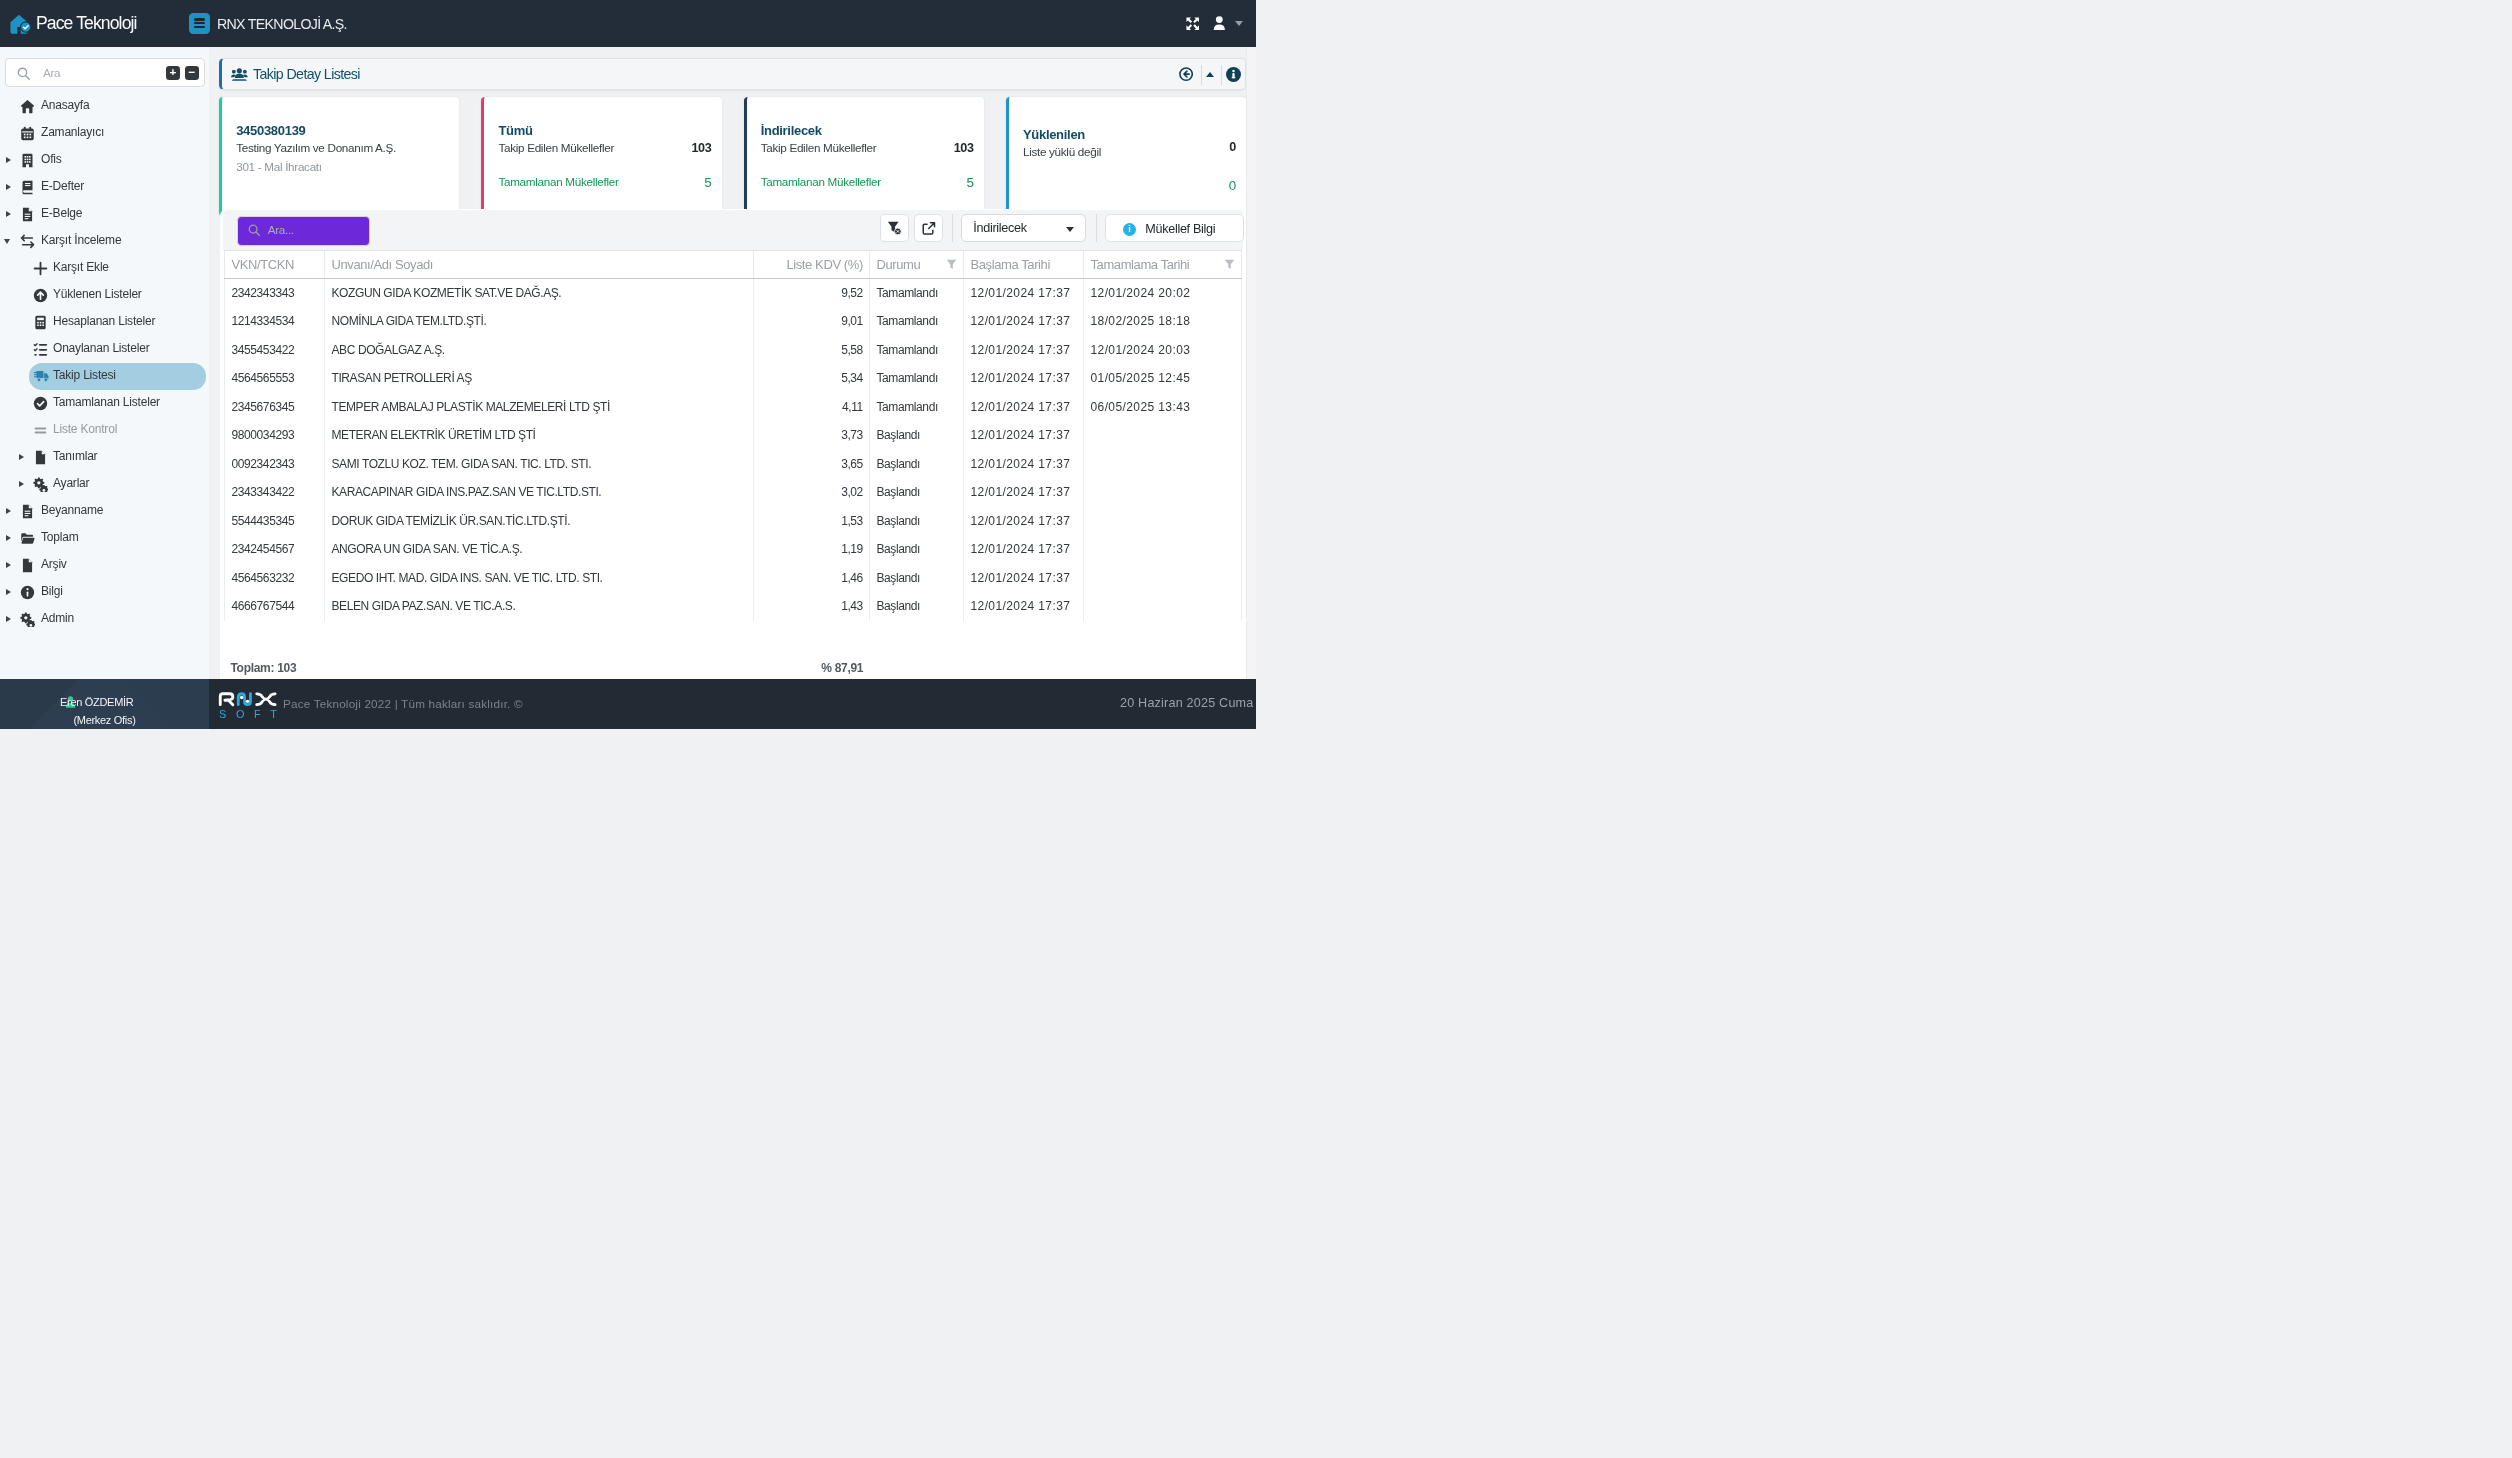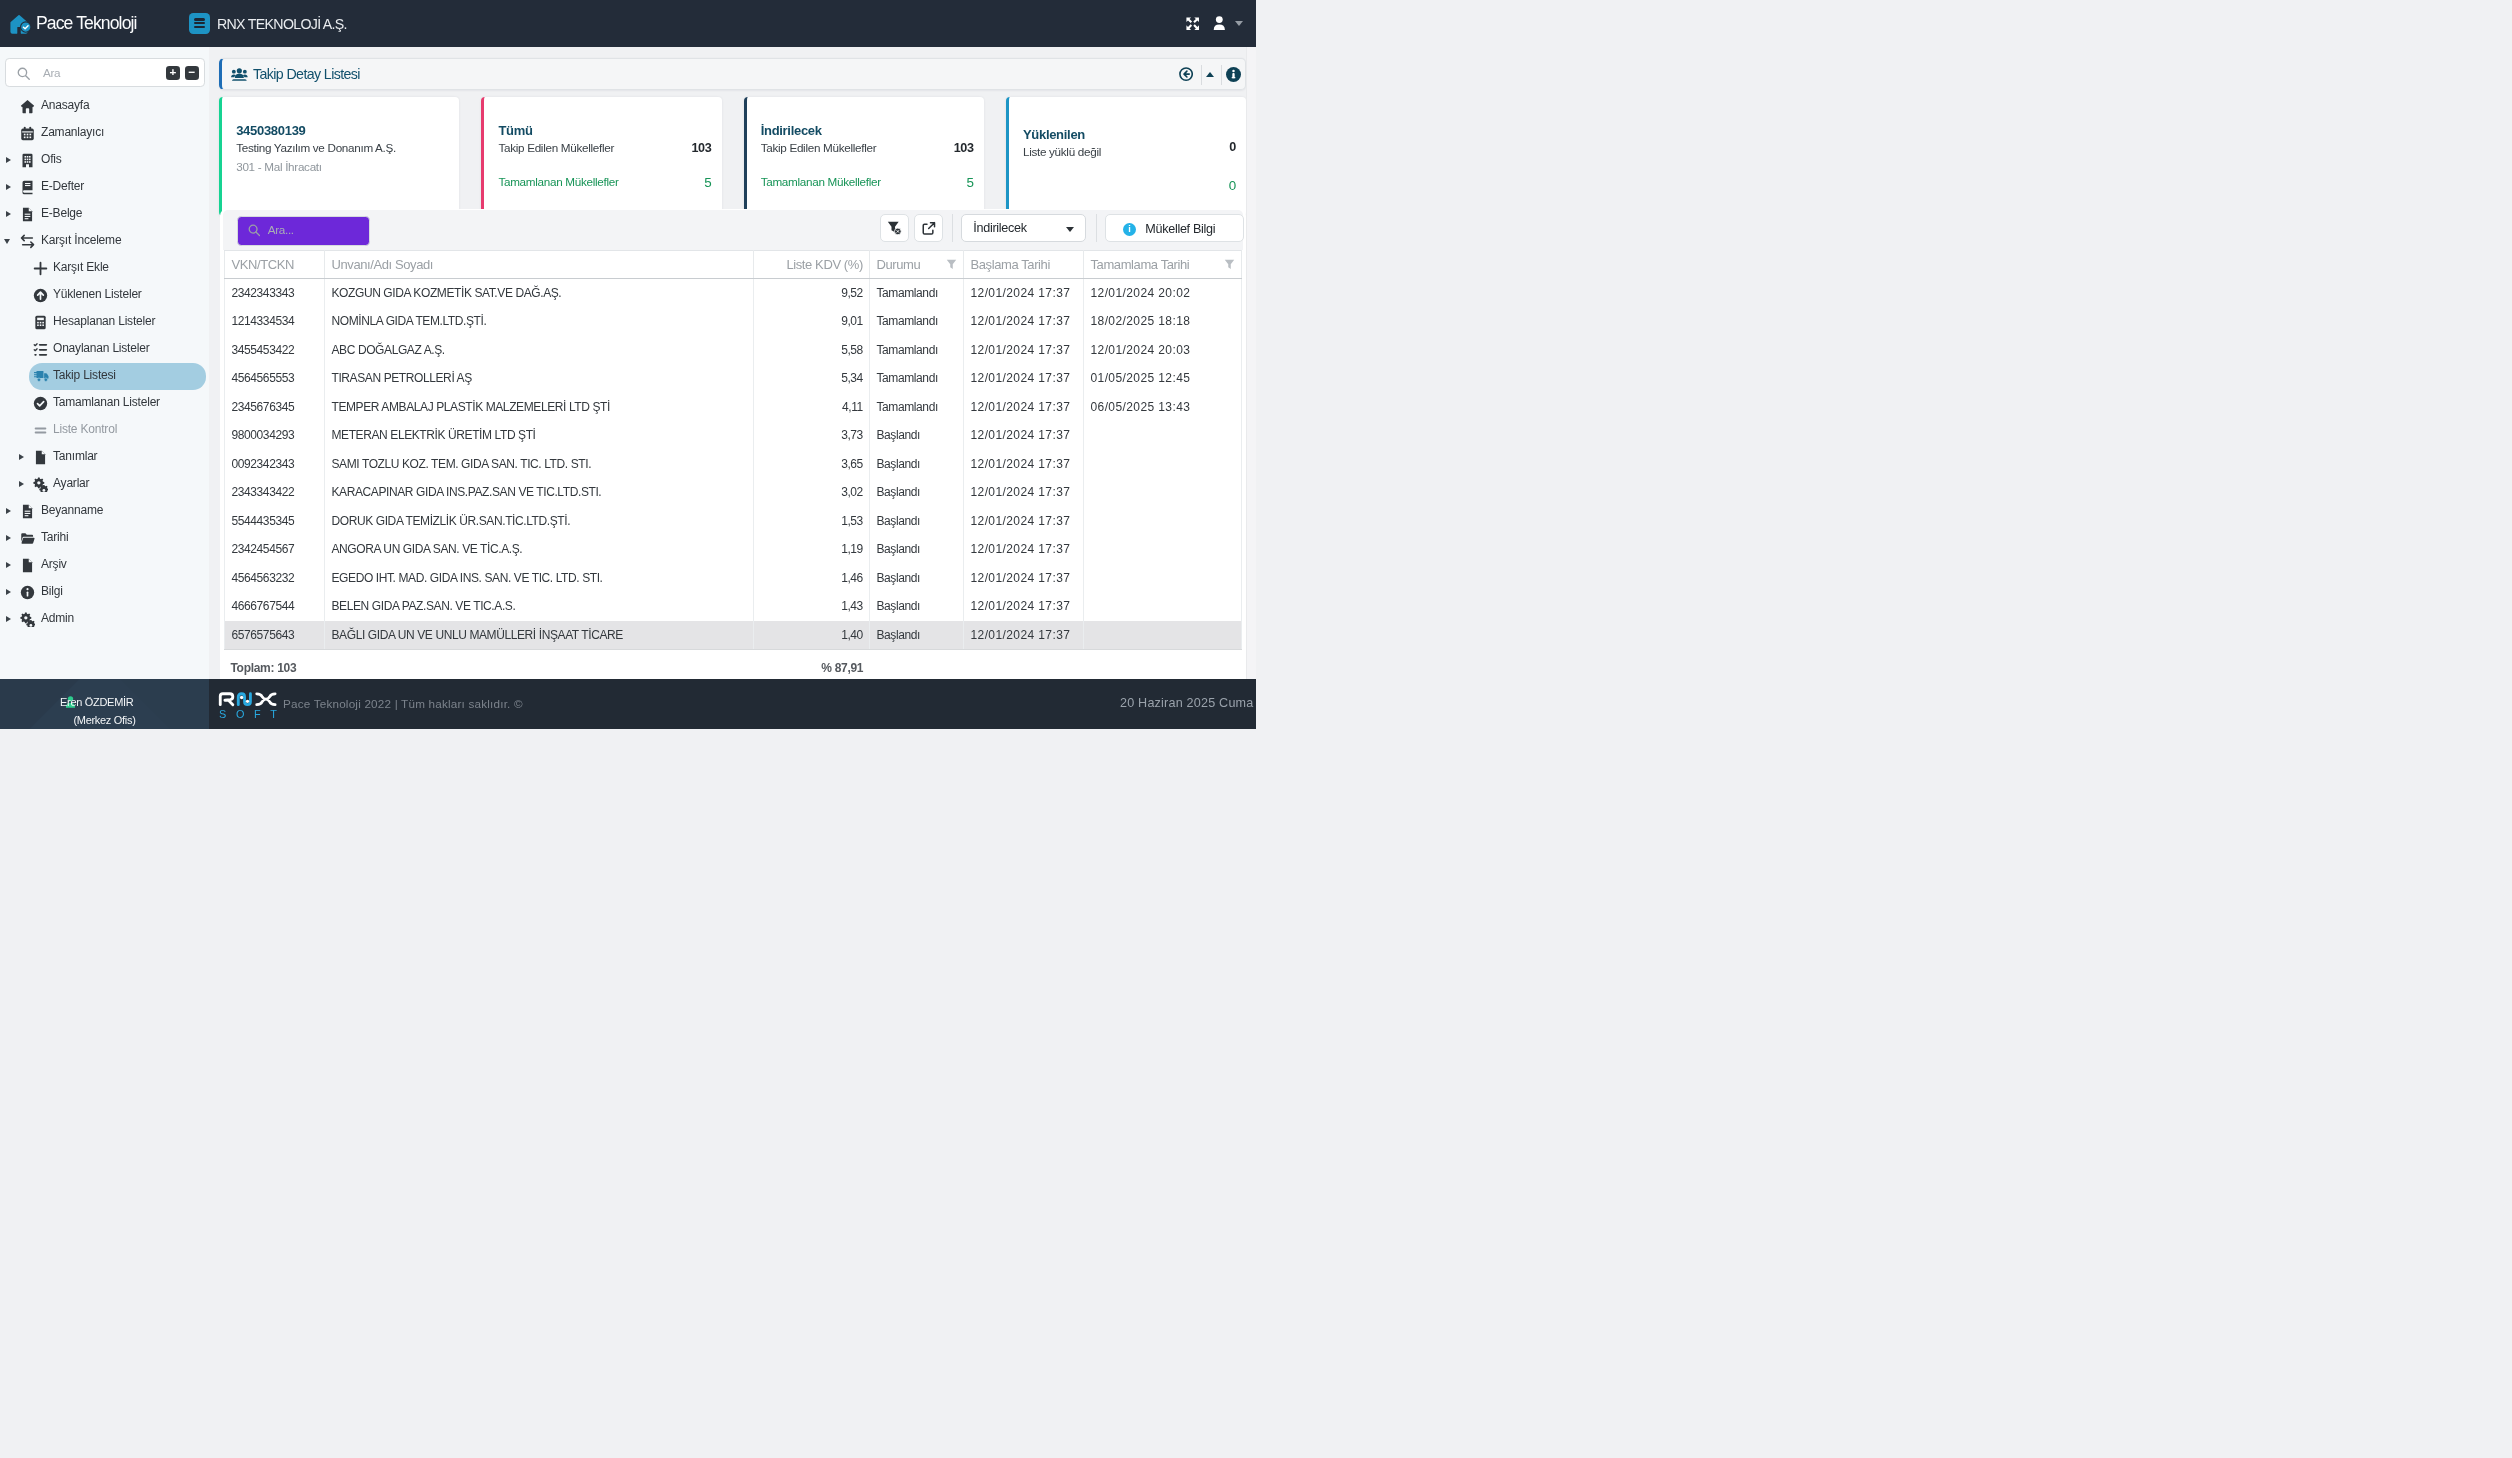--- a/index.html
+++ b/index.html
@@ -302,21 +302,21 @@
           </g>
         </svg>
         <div class="lab">Beyanname</div>
       </div>
       <div class="mi top">
         <div class="car"></div>
         <svg class="ico" viewBox="0 0 18 18">
           <path d="M1.5 4 Q1.5 2.8 2.7 2.8 H6.5 L8.2 4.6 H14.5 Q15.7 4.6 15.7 5.8 V7 H4.3 Q3.3 7 3 8 L1.5 13 Z" fill="#33383d"></path>
           <path d="M4.6 8.2 H16.6 Q17.8 8.2 17.4 9.4 L15.8 14.4 Q15.5 15.2 14.6 15.2 H2.6 Q1.5 15.2 1.9 14 L3.5 9 Q3.8 8.2 4.6 8.2 Z" fill="#33383d"></path>
         </svg>
-        <div class="lab">Tarihi</div>
+        <div class="lab">Toplam</div>
       </div>
       <div class="mi top">
         <div class="car"></div>
         <svg class="ico" viewBox="0 0 18 18">
           <path d="M3.5 1 H10.5 L14.5 5 V17 H3.5 Z" fill="#33383d"></path>
           <path d="M10.5 1 L14.5 5 H10.5 Z" fill="#f5f8fa"></path>
         </svg>
         <div class="lab">Arşiv</div>
       </div>
       <div class="mi top">
@@ -590,28 +590,20 @@
             <td class="date"></td>
           </tr>
           <tr>
             <td>4666767544</td>
             <td>BELEN GIDA PAZ.SAN. VE TIC.A.S.</td>
             <td class="num">1,43</td>
             <td>Başlandı</td>
             <td class="date">12/01/2024 17:37</td>
             <td class="date"></td>
           </tr>
-          <tr class="hl">
-            <td>6576575643</td>
-            <td>BAĞLI GIDA UN VE UNLU MAMÜLLERİ İNŞAAT TİCARE</td>
-            <td class="num">1,40</td>
-            <td>Başlandı</td>
-            <td class="date">12/01/2024 17:37</td>
-            <td class="date"></td>
-          </tr>
         </tbody>
       </table>
 
       <div class="totrow">
         <div class="l">Toplam: 103</div>
         <div class="r">% 87,91</div>
       </div>
     </div>
   </div>
   <div class="scrollstrip"></div>

